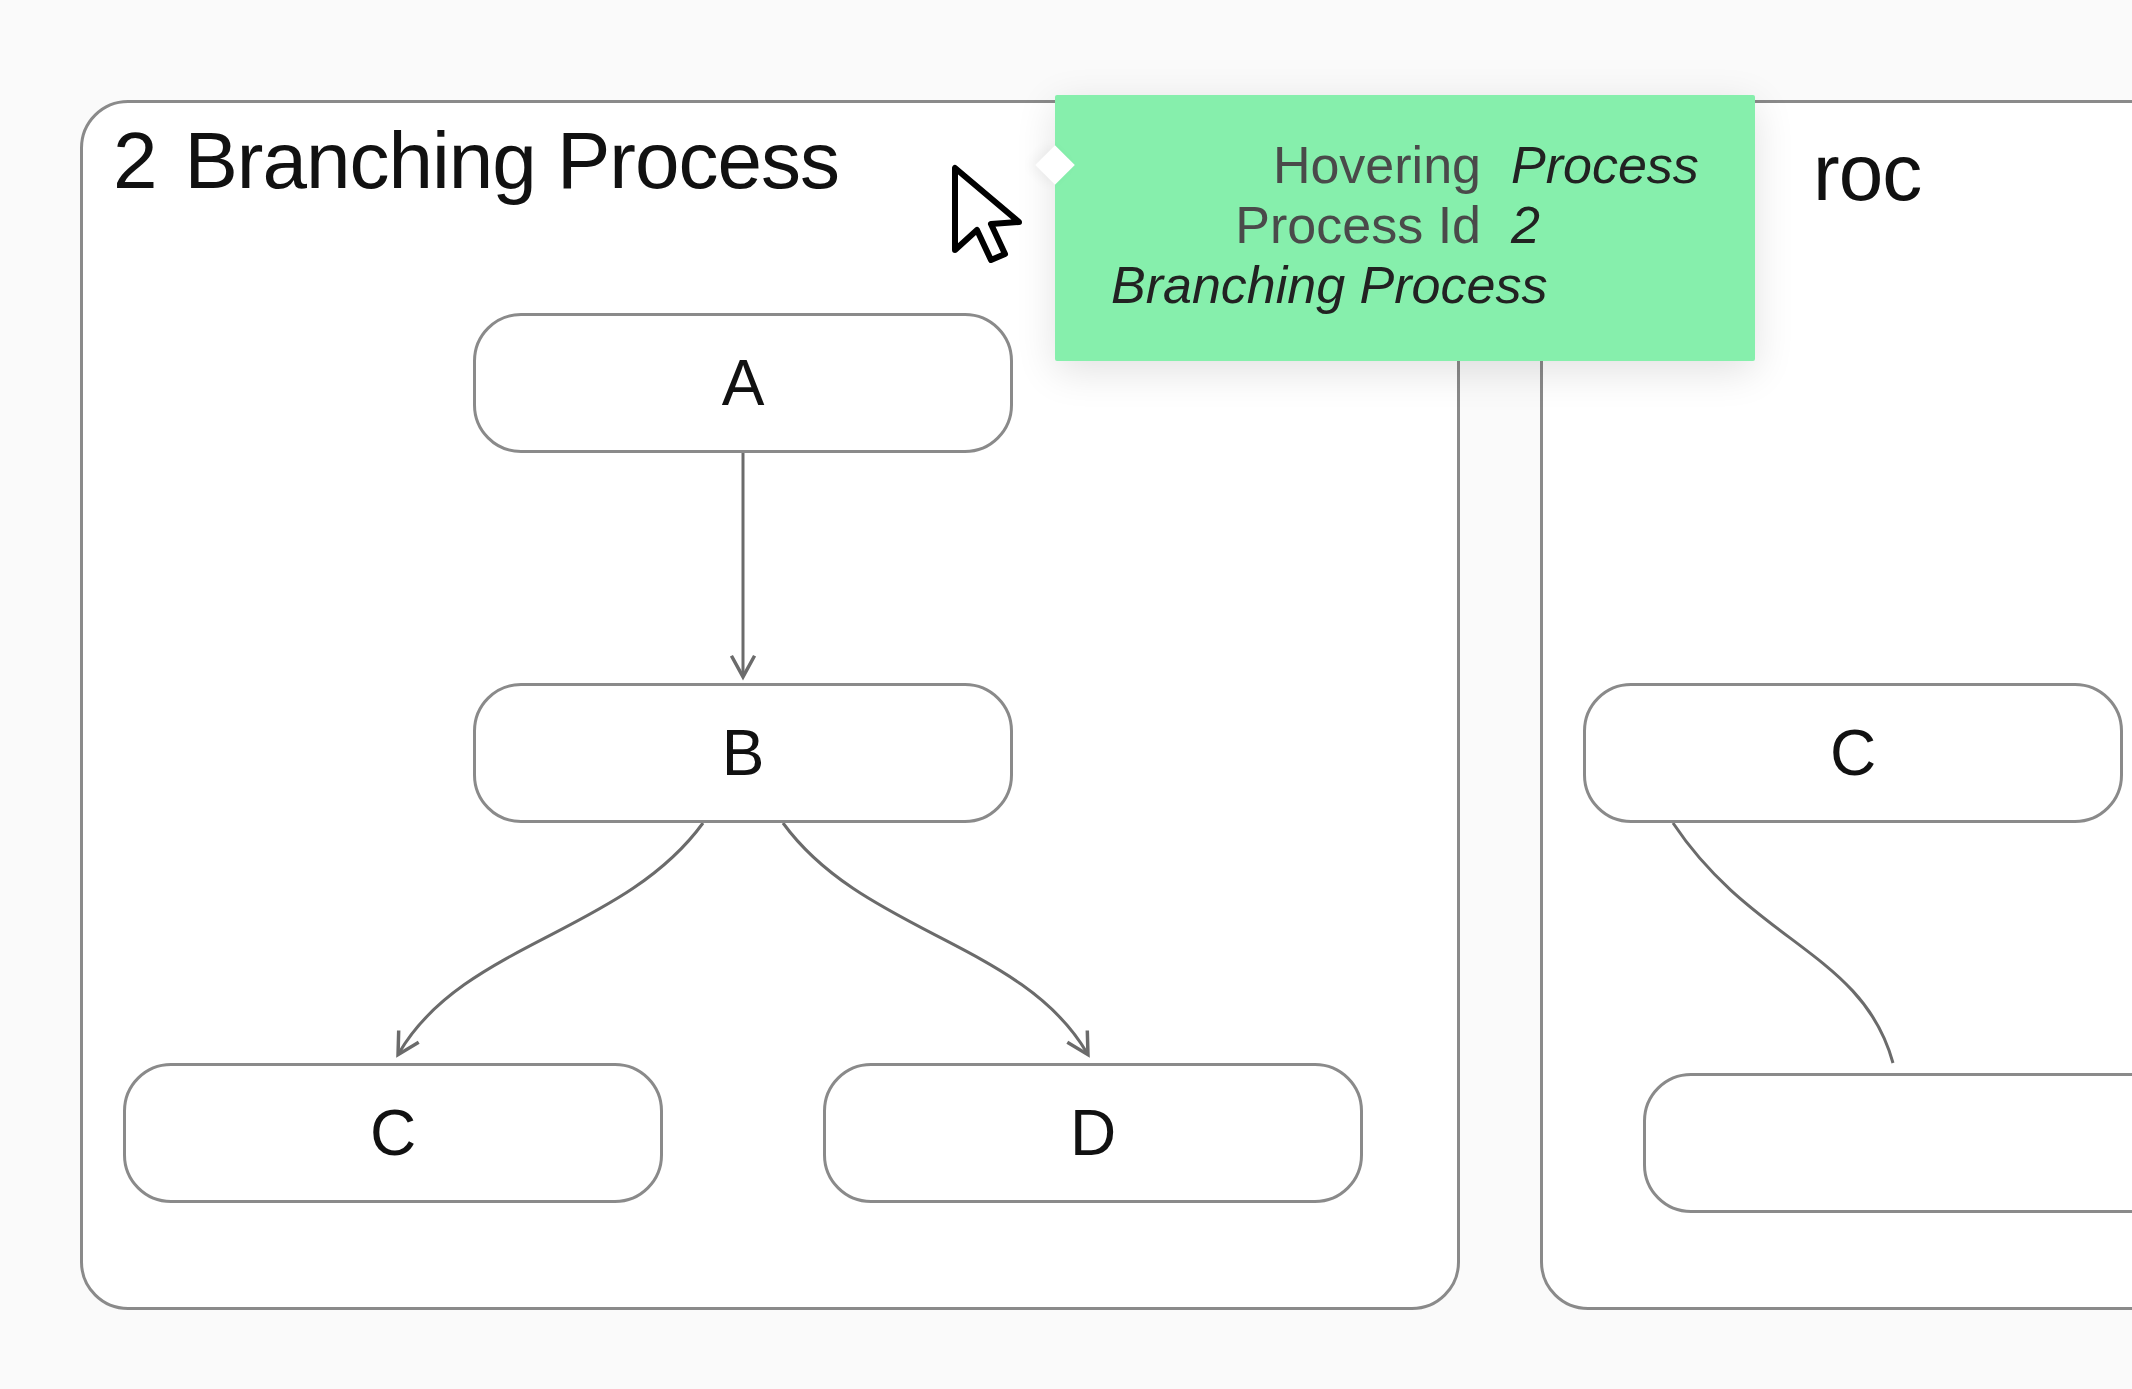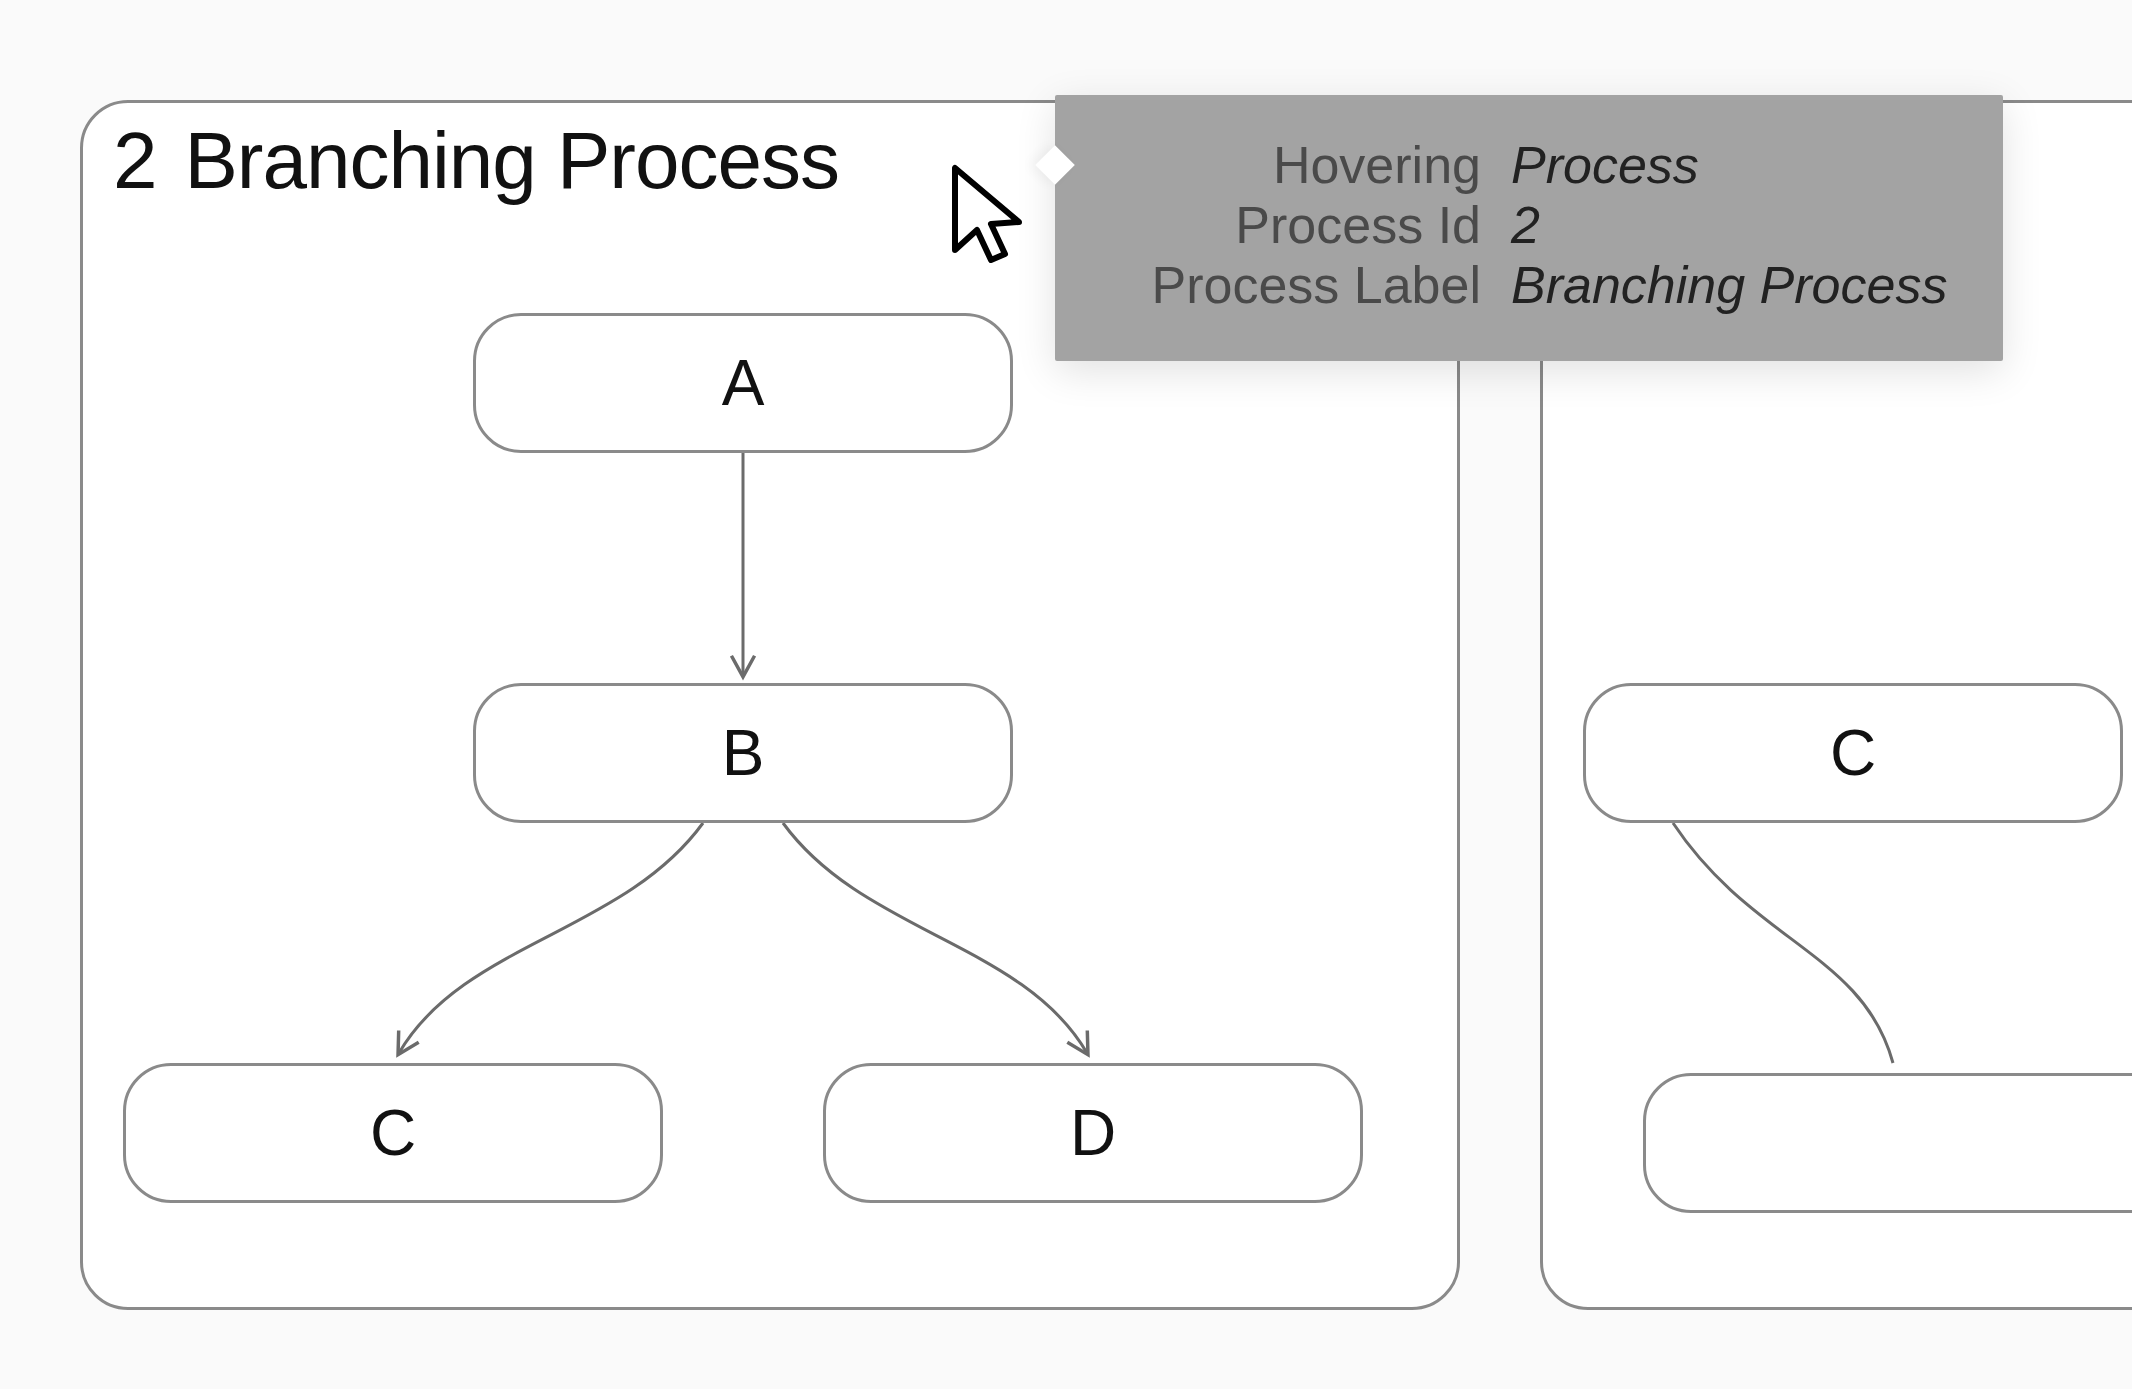--- a/index.html
+++ b/index.html
@@ -49,21 +49,21 @@
     font-family: Helvetica, Arial, sans-serif;
   }
   svg.edges {
     position: absolute;
     left: 0; top: 0;
     pointer-events: none;
     overflow: visible;
   }
   .tooltip {
     position: absolute;
-    background: #a3a3a3;
+    background: #86efac;
     box-shadow: 0 10px 40px rgba(0,0,0,0.12);
     border-radius: 2px;
     padding: 40px 56px 46px 56px;
   }
   .tooltip-notch {
     position: absolute;
     width: 28px; height: 28px;
     background: #ffffff;
     transform: rotate(45deg);
     left: -14px;
@@ -158,21 +158,20 @@
     <div class="tooltip-notch"></div>
     <div class="tooltip-row">
       <span class="tooltip-key">Hovering</span>
       <span class="tooltip-val">Process</span>
     </div>
     <div class="tooltip-row">
       <span class="tooltip-key">Process Id</span>
       <span class="tooltip-val">2</span>
     </div>
     <div class="tooltip-row">
-      <span class="tooltip-key">Process Label</span>
       <span class="tooltip-val">Branching Process</span>
     </div>
   </div>
 
   <div class="cursor" style="left:945px; top:160px;">
     <svg width="90" height="120" viewBox="0 0 90 120">
       <path d="M10,8 L10,90 L32,70 L46,100 L60,94 L46,64 L74,62 Z" fill="#ffffff" stroke="#000000" stroke-width="6" stroke-linejoin="round"></path>
     </svg>
   </div>
 

